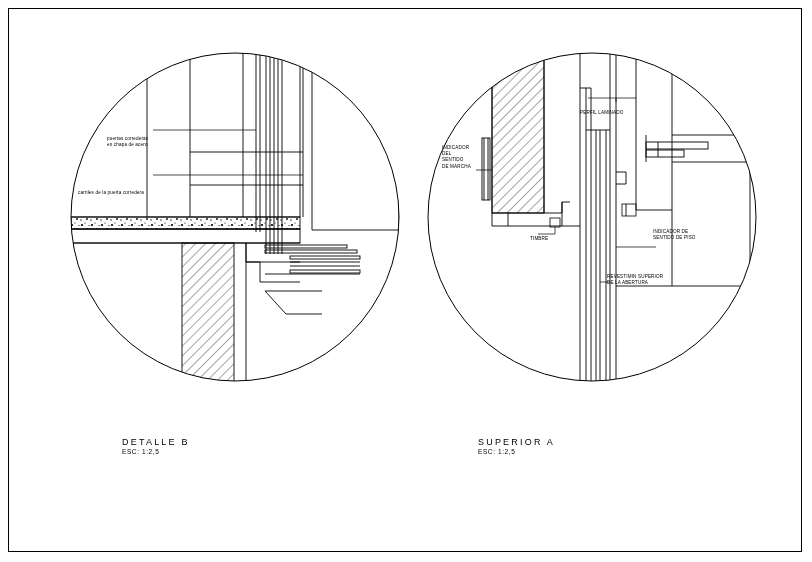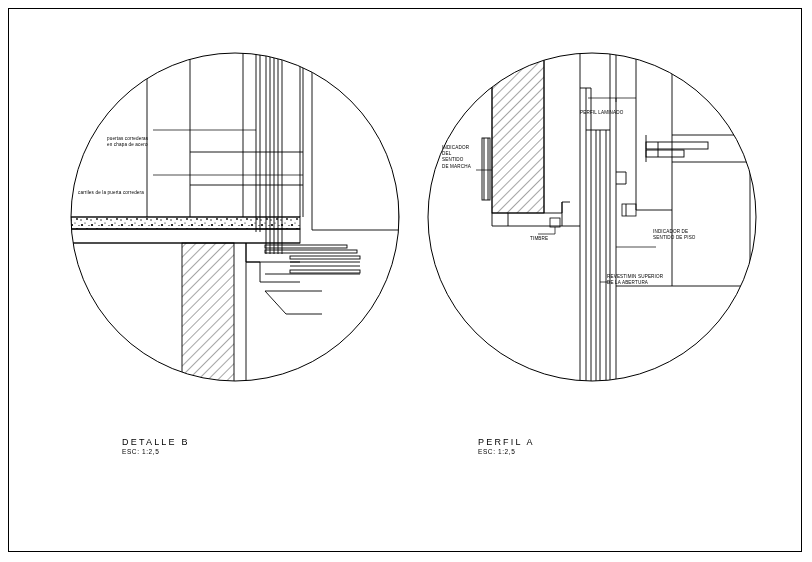--- a/index.html
+++ b/index.html
@@ -231,17 +231,17 @@
 SENTIDO
 DE MARCHA</div>
     <div class="lbl" style="left:120px; top:194px;">TIMBRE</div>
     <div class="lbl" style="left:243px; top:187px;">INDICADOR DE
 SENTIDO DE PISO</div>
     <div class="lbl" style="left:197px; top:232px;">REVESTIMIN SUPERIOR
 DE LA ABERTURA</div>
   </div>
 
   <div class="caption" style="left:478px; top:437px;">
-    <div class="title">PERFIL   A</div>
+    <div class="title">SUPERIOR   A</div>
     <div class="scale">ESC: 1:2,5</div>
   </div>
 
 </div>
 
 </body></html>

